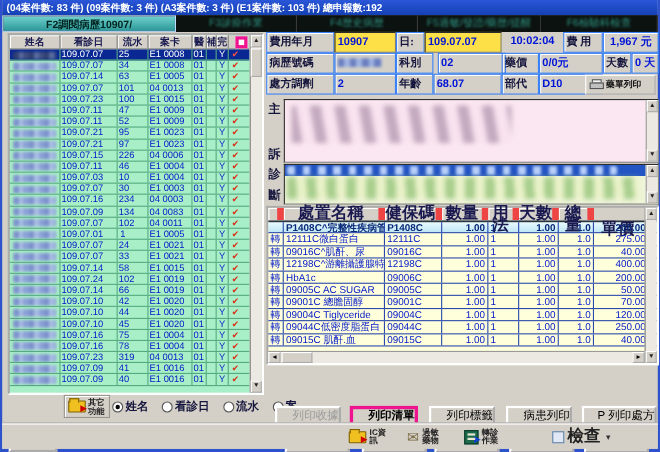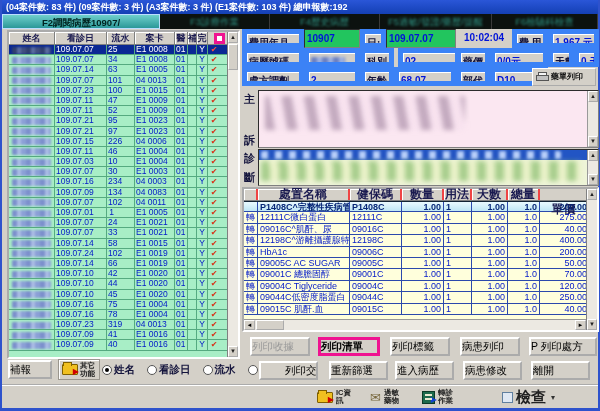--- a/index.html
+++ b/index.html
@@ -37,60 +37,60 @@
                filter:blur(1.3px); }
   .lrow.selected .name-blur { background:repeating-linear-gradient(90deg,#31406e 0 5px,#5a6da0 5px 9px,#404f80 9px 14px); }
   .vscroll { position:absolute; right:0; top:0; width:11px; bottom:0; background:#ece9e2; border-left:1px solid #808080; }
   .sbtn { position:absolute; left:0; width:10px; height:11px; background:#d4d0c8; border:1px outset #fff;
           font-size:6px; text-align:center; line-height:9px; color:#222; }
   .sbtn.up{ top:0; } .sbtn.down{ bottom:0; }
   .sthumb { position:absolute; left:0; width:10px; background:#d4d0c8; border:1px outset #fff; }
   .hdr-box { position:absolute; right:13px; top:1px; width:11px; height:11px; border:3px solid #ef1390; background:#fff; }
   
   .rpanel { position:absolute; left:240px; top:29px; width:357px; height:353px; }
-  .cell { position:absolute; height:19px; border:5px solid #3b82f6; box-shadow:inset 1px 1px 0 #fff;
+  .cell { position:absolute; height:19px; border:1px solid #3b82f6; box-shadow:inset 1px 1px 0 #fff;
           font-size:10px; line-height:17px; padding:0 2px; white-space:nowrap; overflow:hidden; }
   .cell.lab { color:#14143c; font-family:"Liberation Serif", serif; font-weight:bold; }
   .cell.val { color:#0014d8; font-weight:bold; }
-  .cell.inputbox { background:#22c55e; border:1px inset #808080; box-shadow:none; color:#0014d8; font-weight:bold; }
+  .cell.inputbox { background:#fde047; border:1px inset #808080; box-shadow:none; color:#0014d8; font-weight:bold; }
   .blur-chip { display:inline-block; height:8px; width:80%; margin-top:4px; border-radius:1px;
                background:repeating-linear-gradient(90deg,#6b7fc0 0 6px,#9fb2e0 6px 11px); filter:blur(1.5px); }
   .printbtn { position:absolute; border:1px outset #fff; background:#d4d0c8; display:flex; align-items:center;
               gap:2px; padding:1px 3px; font-size:8px; line-height:8px; color:#111; font-weight:bold; }
   .printer { position:relative; width:13px; height:10px; }
   .printer .top { position:absolute; left:2px; top:0; width:9px; height:4px; background:#f4f4f4; border:1px solid #555; }
   .printer .base{ position:absolute; left:0; top:3px; width:13px; height:6px; background:#c0c0c0; border:1px solid #555; }
   
   .vlabel { position:absolute; width:15px; color:#14143c; font-family:"Liberation Serif", serif;
             font-weight:bold; font-size:11px; text-align:center; }
   .vlabel span { display:block; }
   .textbox { position:absolute; border:1px inset #808080; background:#fbe7f1; overflow:hidden; }
   .tscroll { position:absolute; right:0; top:0; bottom:0; width:11px; background:#ece9e2; border-left:1px solid #999; }
   .blob { position:absolute; filter:blur(2.5px); border-radius:2px; }
   .diagline1 { position:absolute; left:0; top:0; right:11px; height:10px; background:#2255c4; overflow:hidden; }
   .diagline1 .blob { filter:blur(1.4px); }
   
   .orders { position:absolute; left:240px; top:187px; width:357px; height:145px; border:2px inset #fff; background:#ffffdc; }
   .ohead { display:flex; height:12px; background:#d4d0c8; border-bottom:1px solid #808080; }
-  .ohead .oc { font-size:12px; font-weight:bold; color:#1a1a50; font-family:"Liberation Serif", serif;
-               line-height:11px; text-align:center; border-right:2px solid #ef4444; box-shadow:inset 1px 1px 0 #fff; }
+  .ohead .oc { font-size:15px; font-weight:bold; color:#1a1a50; font-family:"Liberation Serif", serif;
+               line-height:11px; text-align:center; border-right:6px solid #ef4444; box-shadow:inset 1px 1px 0 #fff; }
   .orow { display:flex; height:11.4px; color:#0018c8; font-size:9px; line-height:10.5px; border-bottom:1px solid #2b49ac; }
   .orow .oc { border-right:1px solid #2b49ac; padding:0 2px; white-space:nowrap; overflow:hidden; }
   .oc.flag{ width:14px; text-align:center; padding:0; } .oc.oname{ width:92px; } .oc.code{ width:52px; }
   .oc.qty{ width:42px; text-align:right;} .oc.use{ width:28px; } .oc.days{ width:36px; text-align:right; }
   .oc.total{ width:32px; text-align:right;} .oc.price{ width:49px; text-align:right; border-right:none; }
   .orow.selected { background:linear-gradient(#eafaff,#bfe6f4); color:#082878; border-top:1px solid #123; font-weight:bold; }
   .hscroll { position:absolute; left:0; bottom:0; right:11px; height:11px; background:#ece9e2; border-top:1px solid #999; }
   .hbtn { position:absolute; top:0; width:11px; height:10px; background:#d4d0c8; border:1px outset #fff; font-size:6px; line-height:9px; text-align:center;}
   .hbtn.left{ left:0; } .hbtn.right{ right:0; }
   .hthumb { position:absolute; left:12px; top:0; width:28px; height:10px; background:#d4d0c8; border:1px outset #fff; }
   
   .btn { position:absolute; height:19px; background:#d4d0c8; border:2px outset #fff; font-size:10.5px;
-         color:#000; text-align:left; line-height:15px; white-space:nowrap; overflow:hidden;
-         font-family:"Liberation Sans", sans-serif; }
+         color:#000; text-align:right; line-height:15px; white-space:nowrap; overflow:hidden;
+         font-family:"Liberation Sans", sans-serif;margin-top:32px; }
   .btn.disabled { color:#9a9a9a; }
   .btn.hl { border:3px solid #ef1390; line-height:13px; font-weight:bold; }
   .radio-row { position:absolute; left:100px; top:363px; display:flex; gap:12px; font-size:10.5px; font-weight:bold; color:#14143c; }
   .radio { display:flex; align-items:center; gap:2px; font-family:"Liberation Serif", serif; }
   .rdot { width:10px; height:10px; border-radius:50%; border:1px solid #555; background:#fff; position:relative; }
   .rdot.on::after { content:""; position:absolute; left:2px; top:2px; width:4px; height:4px; border-radius:50%; background:#000; }
   .iconbtn { position:absolute; display:flex; align-items:center; gap:2px; border:1px solid #9a968e;
              box-shadow:inset 1px 1px 0 #fff; padding:1px 3px; background:#d4d0c8; }
   .iconbtn .txt { font-size:7.5px; line-height:8px; font-weight:bold; color:#222; width:16px; }
   .folder { position:relative; width:16px; height:11px; background:#f0c020; border:1px solid #806000; border-radius:1px; }

